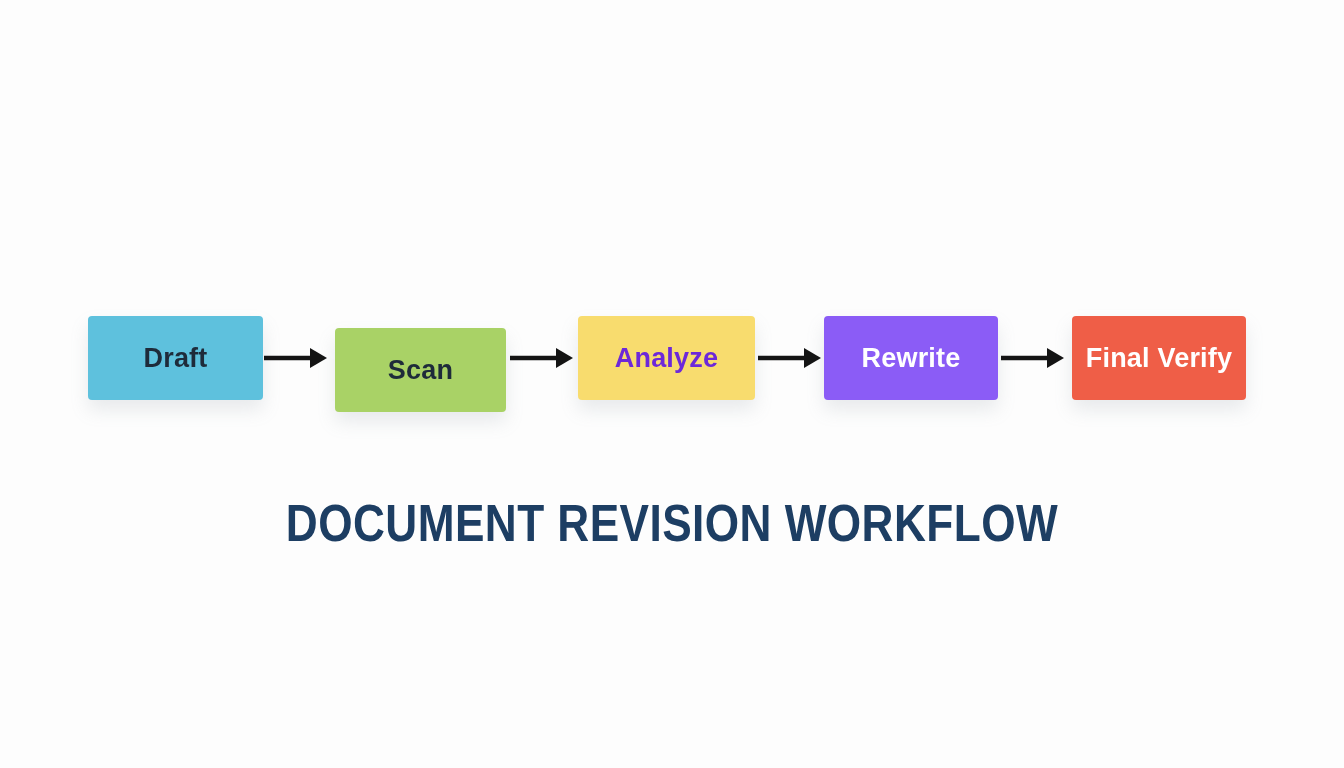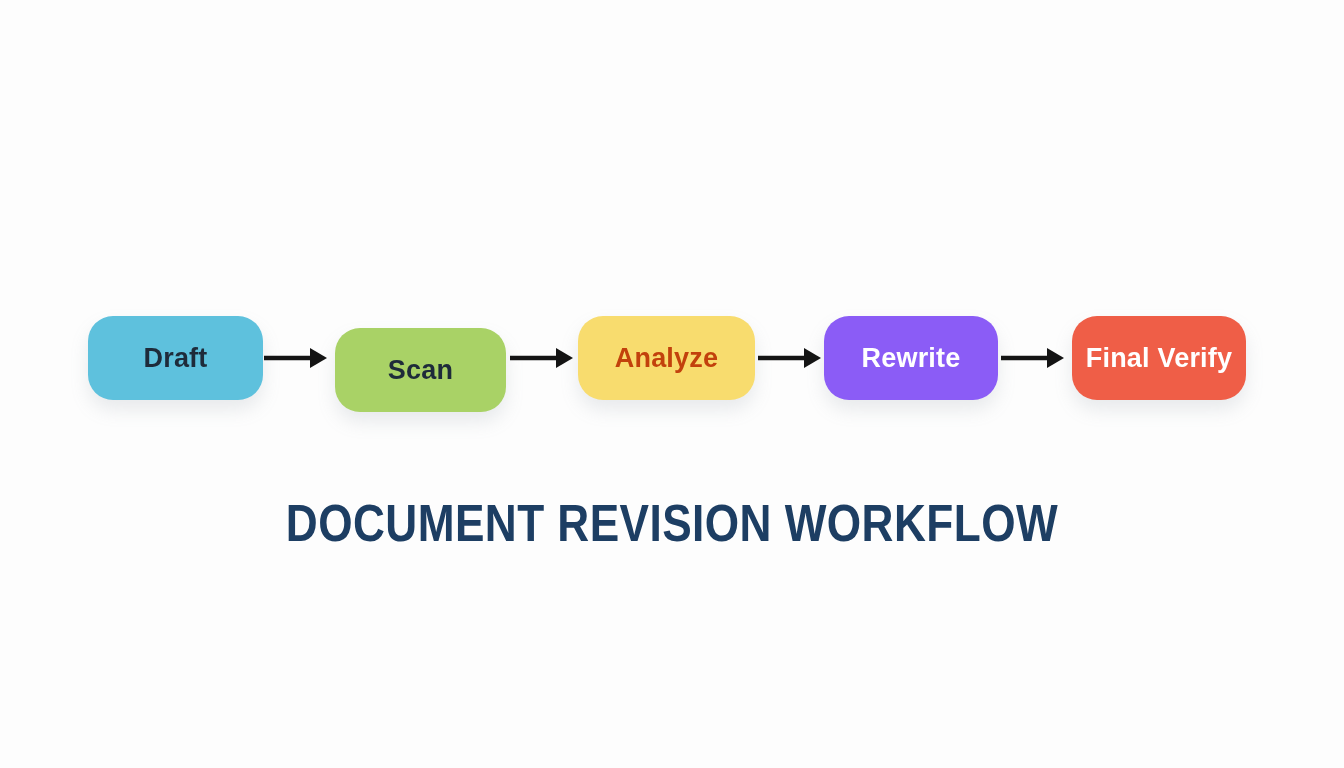--- a/index.html
+++ b/index.html
@@ -12,21 +12,21 @@
   .canvas {
     position: relative;
     width: 1344px;
     height: 768px;
     overflow: hidden;
   }
   .node {
     position: absolute;
     top: 316px;
     height: 84px;
-    border-radius: 25px;
+    border-radius: 4px;
     display: flex;
     align-items: center;
     justify-content: center;
     font-weight: bold;
     font-size: 27px;
     letter-spacing: 0.2px;
     box-shadow: 0 10px 18px rgba(140, 150, 160, 0.18);
   }
   .node-0 { left: 88px;   width: 175px; }
   .node-1 { left: 335px;  width: 171px; }
@@ -66,21 +66,21 @@
 <div class="canvas" style="background-color: rgb(253, 253, 253);">
 
   <div class="node node-0" style="background-color: rgb(94, 193, 221); color: rgb(30, 43, 58);">
     <span>Draft</span>
   </div>
 
   <div class="node node-1" style="background-color: rgb(169, 210, 102); color: rgb(30, 43, 58); margin-top: 12px;">
     <span>Scan</span>
   </div>
 
-  <div class="node node-2" style="background-color: rgb(248, 220, 110); color: #c2410c;">
+  <div class="node node-2" style="background-color: rgb(248, 220, 110); color: #6d28d9;">
     <span>Analyze</span>
   </div>
 
   <div class="node node-3" style="background-color: #8b5cf6; color: rgb(255, 255, 255);">
     <span>Rewrite</span>
   </div>
 
   <div class="node node-4" style="background-color: rgb(239, 94, 71); color: rgb(255, 255, 255);">
     <span>Final Verify</span>
   </div>

